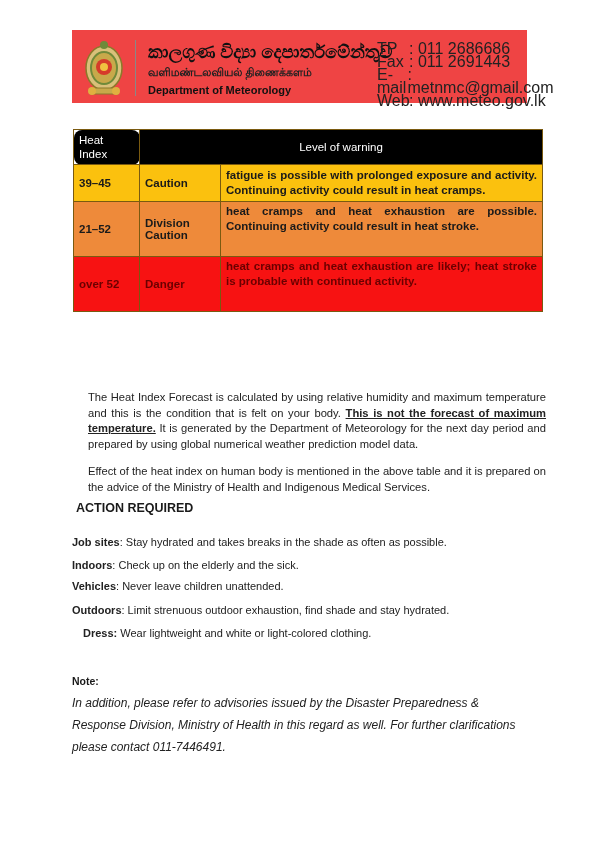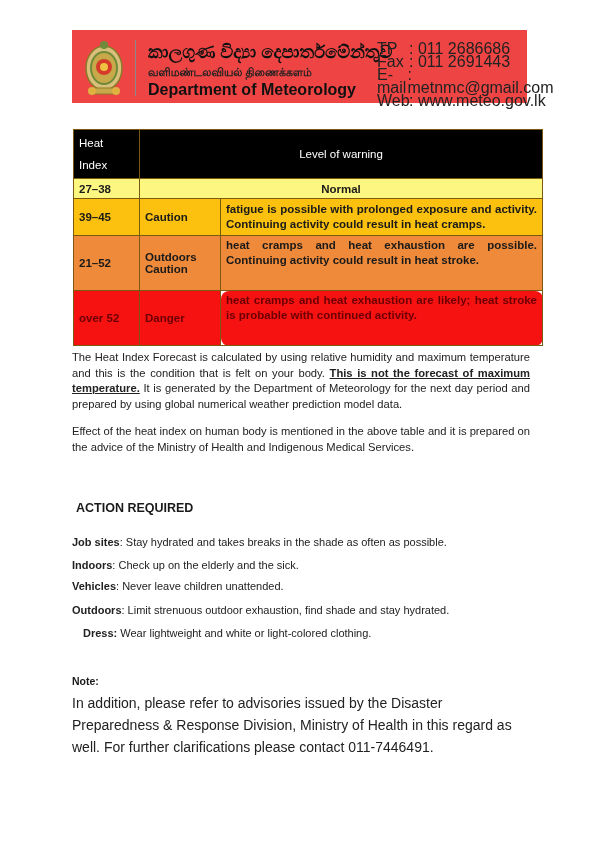--- a/index.html
+++ b/index.html
@@ -3,38 +3,38 @@
 <meta charset="utf-8">
 <style>
   html, body { margin:0; padding:0; }
   body { width:600px; height:848px; background:#ffffff; position:relative; font-family:"Liberation Sans", sans-serif; color:#1a1a1a; overflow:hidden; }
   .header { position:absolute; left:72px; top:30px; width:455px; height:73px; background:#ef4444; }
   .emblem { position:absolute; left:12px; top:10px; width:40px; height:58px; }
   .hdr-divider { position:absolute; left:63px; top:10px; width:1px; height:56px; background:#888; }
   .hdr-names { position:absolute; left:76px; top:12px; }
   .sinhala { font-size:18px; font-weight:bold; color:#111; line-height:20px; }
   .tamil { font-size:11px; font-weight:bold; color:#222; line-height:16px; margin-top:2px; }
-  .dept { font-size:16px; font-weight:bold; color:#111; line-height:16px; margin-top:2px; }
+  .dept { font-size:11px; font-weight:bold; color:#111; line-height:16px; margin-top:2px; }
   .contacts { position:absolute; left:305px; top:12px; font-size:16px; color:#222; line-height:13px; }
   .contacts .row { display:flex; }
   .contacts .lbl { width:32px; }
   table.hi { position:absolute; left:73px; top:129px; width:470px; border-collapse:collapse; font-size:11.5px; }
   table.hi td { border:1px solid #7a5a10; padding:2px 5px; vertical-align:middle; }
   .th-row td { background:#000; color:#fff; font-weight:normal; height:30px; border-color:#000; }
   .r1 td { background:#fdf681; font-weight:bold; height:15px; }
   .r2 td { background:#fbc10e; font-weight:bold; height:32px; }
   .r3 td { background:#ee8a3a; font-weight:bold; height:50px; }
   .r4 td { background:#f71212; font-weight:bold; color:#6b0000; height:50px; }
   .desc { text-align:justify; line-height:15px; }
-  .para { position:absolute; left:72px; width:458px; font-size:11.2px; line-height:15.5px; text-align:justify; color:#222; }
+  .para { position:absolute; left:88px; width:458px; font-size:11.2px; line-height:15.5px; text-align:justify; color:#222;margin-top:40px; }
   .para b { text-decoration:underline; }
   .action-title { position:absolute; left:76px; top:501px; font-size:12.5px; font-weight:bold; }
   .action { position:absolute; left:72px; font-size:11px; color:#222; }
   .note-title { position:absolute; left:72px; top:675px; font-size:10.5px; font-weight:bold; }
-  .note { position:absolute; left:72px; top:692px; width:460px; font-size:14px; line-height:22px; color:#222; }
+  .note { position:absolute; left:72px; top:692px; width:460px; font-size:12px; font-style:italic; line-height:22px; color:#222; }
 </style>
 </head>
 <body>
 
 <div class="header">
   <svg class="emblem" viewBox="0 0 40 58">
     <ellipse cx="20" cy="28" rx="18" ry="22" fill="#d9c07a" stroke="#8a7a2a" stroke-width="1.5"></ellipse>
     <ellipse cx="20" cy="28" rx="13" ry="16" fill="#c8a94a" stroke="#6f8a3a" stroke-width="2"></ellipse>
     <circle cx="20" cy="27" r="8" fill="#d63b2a"></circle>
     <circle cx="20" cy="27" r="4" fill="#f0c040"></circle>
@@ -65,41 +65,37 @@
     <div class="row">
         <span class="lbl">Web</span>
         <span>: www.meteo.gov.lk</span>
       </div>
   </div>
 </div>
 
 <table class="hi">
   <tbody>
       <tr class="th-row">
-    <td style="width:55px;line-height:22px;">Heat Index</td>
+    <td style="width:55px;line-height:14px;border-radius:8px;">Heat Index</td>
     <td colspan="2" style="text-align:center;">Level of warning</td>
-  </tr>
-  <tr class="r1">
-    <td>27–38</td>
-    <td colspan="2" style="text-align:center;">Normal</td>
   </tr>
   <tr class="r2">
     <td>39–45</td>
     <td style="width:70px;">Caution</td>
     <td class="desc">fatigue is possible with prolonged exposure and activity. Continuing activity could result in heat cramps.</td>
   </tr>
   <tr class="r3">
     <td>21–52</td>
-    <td>Outdoors Caution</td>
+    <td>Division Caution</td>
     <td class="desc" style="vertical-align:top;">heat cramps and heat exhaustion are possible. Continuing activity could result in heat stroke.</td>
   </tr>
   <tr class="r4">
     <td>over 52</td>
     <td>Danger</td>
-    <td class="desc" style="vertical-align:top;border-radius:8px;">heat cramps and heat exhaustion are likely; heat stroke is probable with continued activity.</td>
+    <td class="desc" style="vertical-align:top;">heat cramps and heat exhaustion are likely; heat stroke is probable with continued activity.</td>
   </tr>
 </tbody>
   </table>
 
 <div class="para" style="top:350px;"><span>The Heat Index Forecast is calculated by using relative humidity and maximum temperature and this is the condition that is felt on your body. </span><b>This is not the forecast of maximum temperature.</b><span> It is generated by the Department of Meteorology for the next day period and prepared by using global numerical weather prediction model data.</span></div>
 <div class="para" style="top:424px;">Effect of the heat index on human body is mentioned in the above table and it is prepared on the advice of the Ministry of Health and Indigenous Medical Services.</div>
 
 <div class="action-title">ACTION REQUIRED</div>
 <div class="action" style="top:536px;"><b>Job sites</b><span>: Stay hydrated and takes breaks in the shade as often as possible.</span></div>
 <div class="action" style="top:559px;"><b>Indoors</b><span>: Check up on the elderly and the sick.</span></div>

